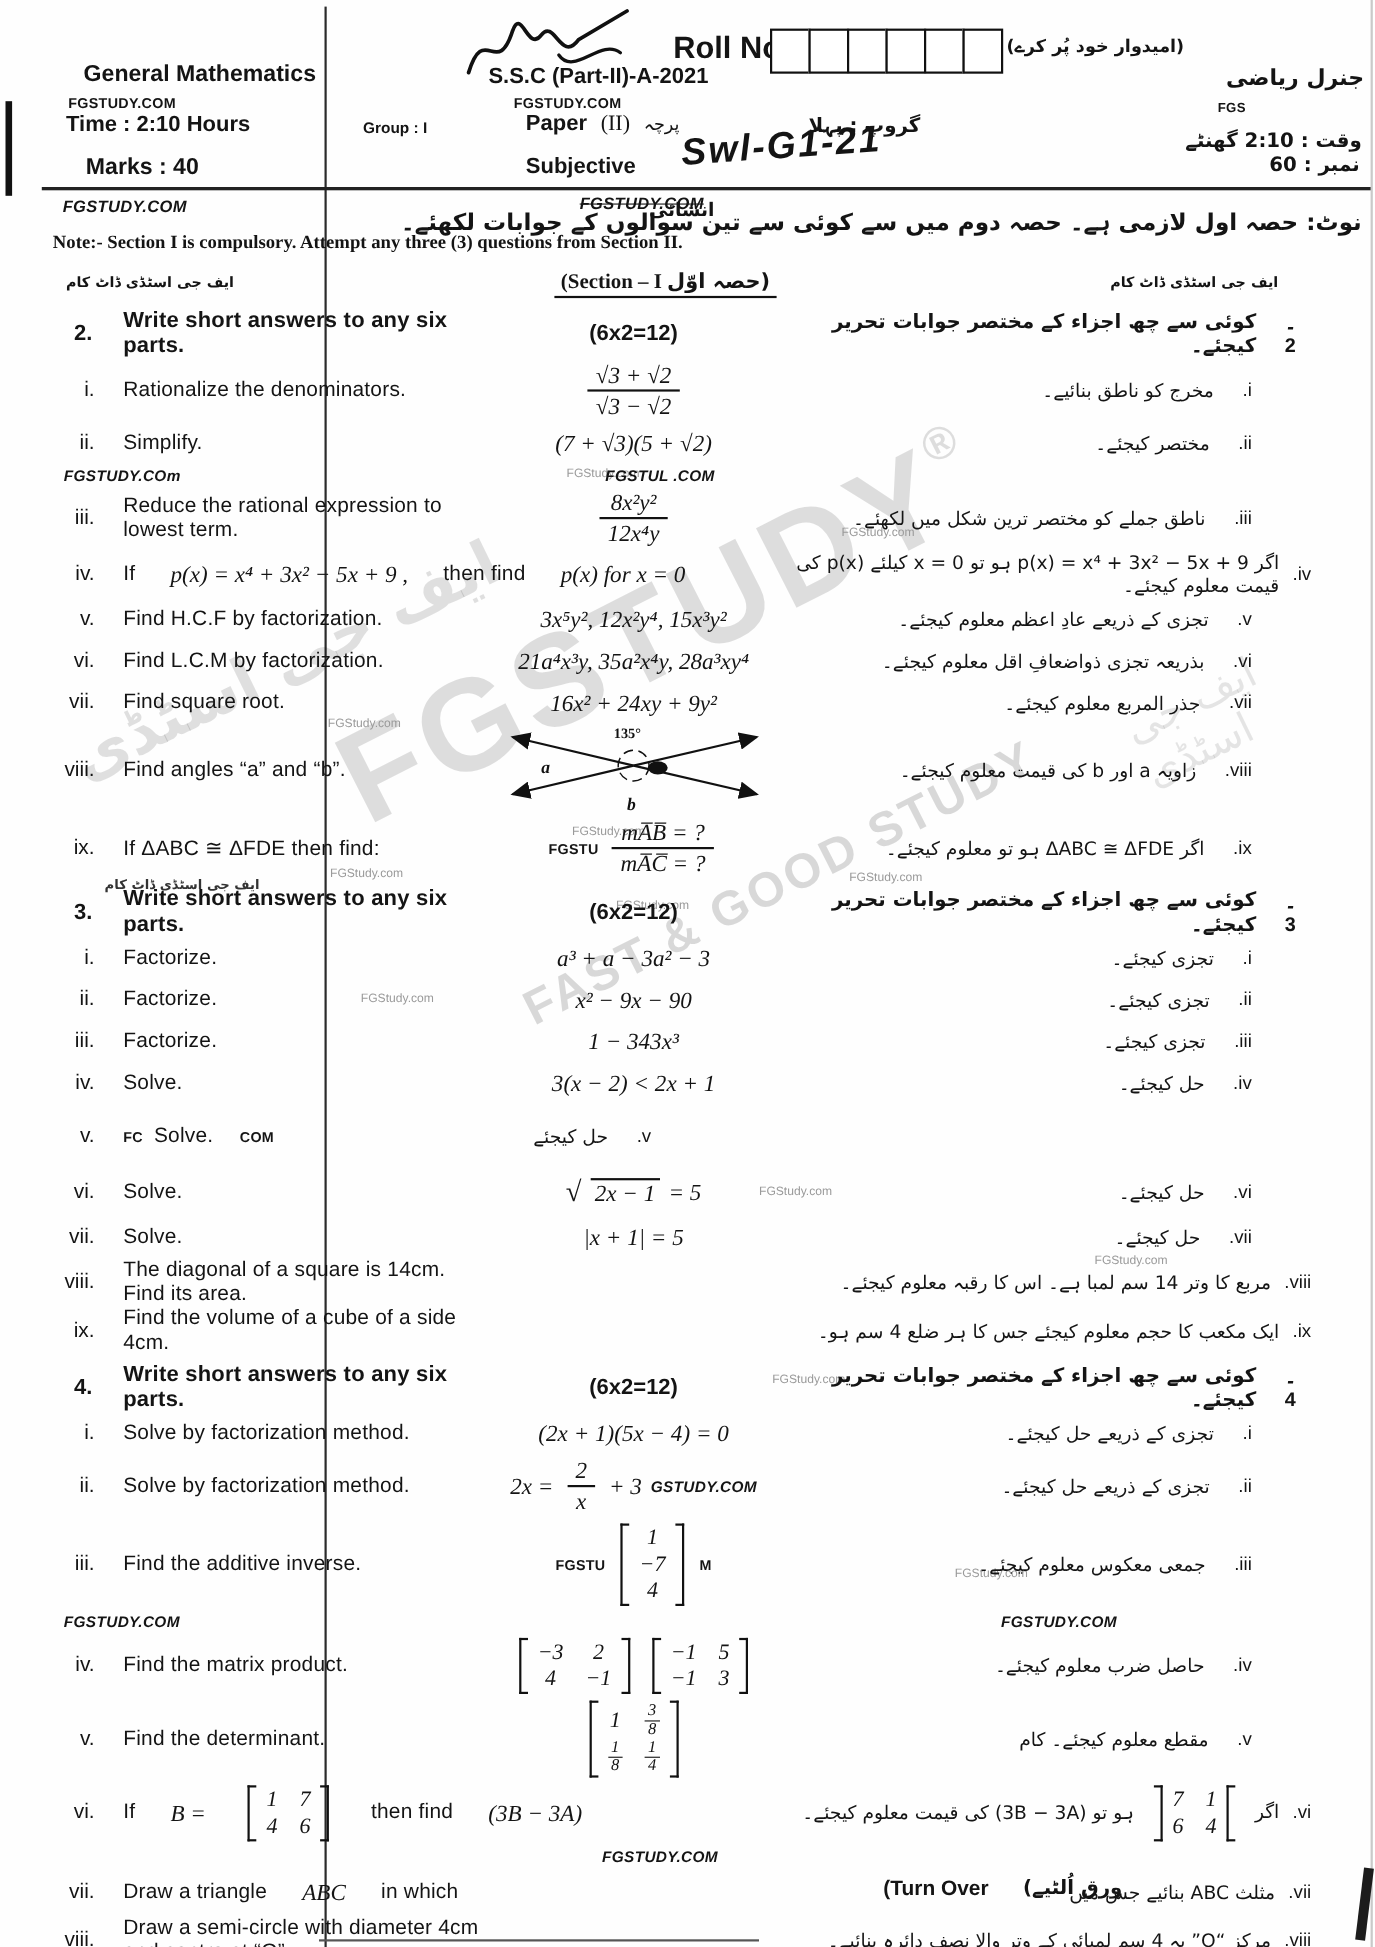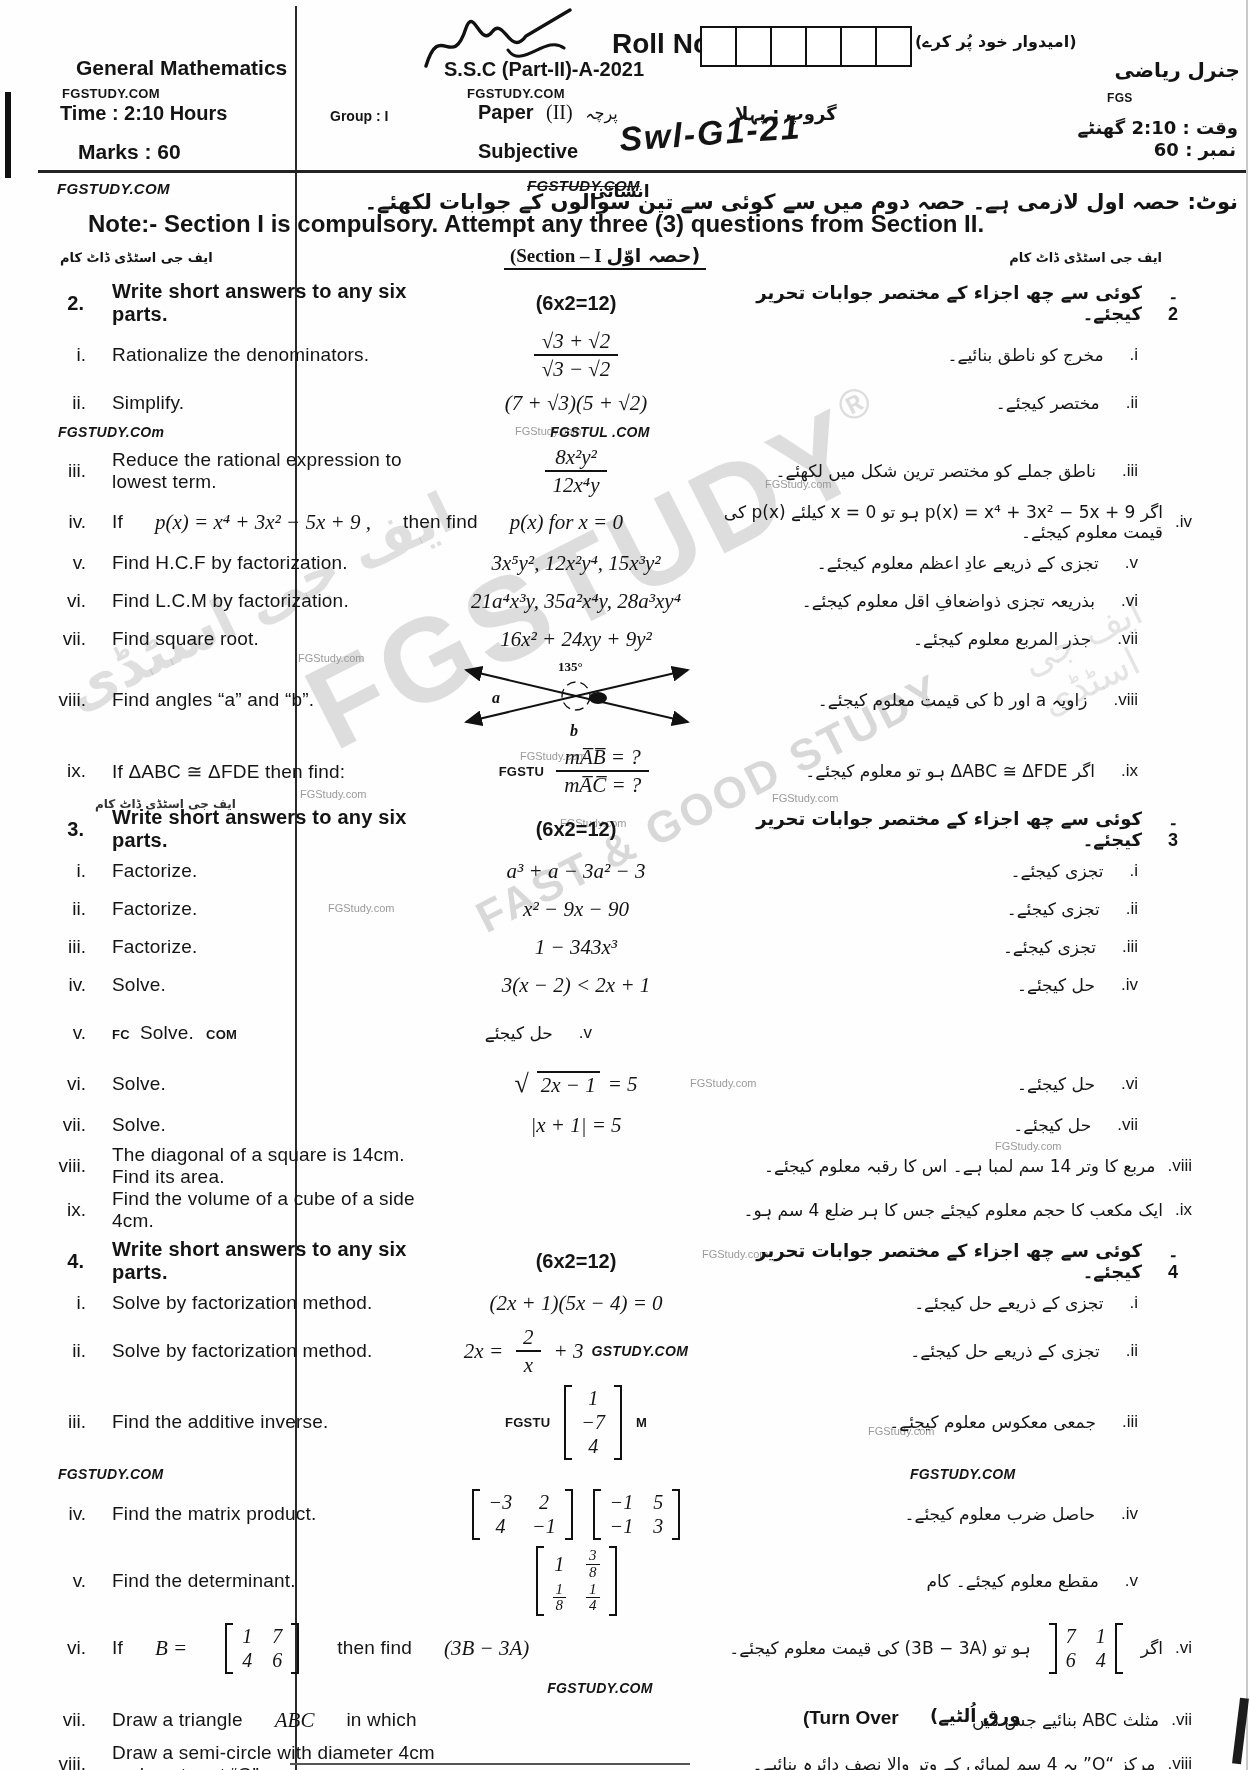--- a/index.html
+++ b/index.html
@@ -33,22 +33,22 @@
           font-weight:bold;font-size:44px;letter-spacing:3px;color:rgba(0,0,0,0.15);}
   .wm-ur{position:absolute;left:55px;top:665px;transform:rotate(-26deg);transform-origin:left top;
          font-size:56px;font-weight:bold;color:rgba(0,0,0,0.12);}
   .wm-ur2{position:absolute;left:1015px;top:645px;transform:rotate(-26deg);transform-origin:left top;
           font-size:38px;color:rgba(0,0,0,0.10);}
   .wm-small{position:absolute;font-size:11px;color:#9a9a9a;}
   .wm-urstamp{position:absolute;left:95px;top:797px;font-size:12px;font-weight:bold;color:#333;}
 
   
   #qflow{position:absolute;left:0;right:0;top:210px;}
-  .note-row{padding-left:88px;font-family:Liberation Sans, sans-serif;
-            font-weight:bold;font-size:24px;min-height:30px;}
+  .note-row{padding-left:48px;font-family:Liberation Serif, serif;
+            font-weight:bold;font-size:17px;min-height:30px;}
   .section-row{display:grid;grid-template-columns:300px 1fr 340px;align-items:center;min-height:34px;}
   .section-left{padding-left:60px;font-size:13px;font-weight:bold;}
   .section-mid{text-align:center;}
   .section-mid .shead{display:inline-block;border-bottom:2px solid #111;padding:0 6px 1px;
                       font-family:"Liberation Serif","DejaVu Sans",serif;font-weight:bold;font-size:19px;}
   .section-right{text-align:right;padding-right:88px;font-size:13px;font-weight:bold;}
 
   .q-head{display:grid;grid-template-columns:112px 336px 256px 1fr;align-items:center;min-height:40px;margin-top:6px;}
   .q-head .qnum{text-align:right;padding-right:28px;font-weight:bold;font-size:20px;}
   .qtitle{font-weight:bold;font-size:20px;letter-spacing:0.2px;}
@@ -144,21 +144,21 @@
       <span class="rollbox"></span>
       <span class="rollbox"></span>
       <span class="rollbox"></span>
       <span class="rollbox"></span>
     </div>
   <span class="abs b urf rtl" style="left:915px;top:32px;font-size:16px;">(امیدوار خود پُر کرے)</span>
 
   <span class="abs b" style="left:76px;top:56px;font-size:21px;">General Mathematics</span>
   <span class="abs stamp" style="left:62px;top:86px;">FGSTUDY.COM</span>
   <span class="abs b" style="left:60px;top:102px;font-size:20px;">Time : 2:10 Hours</span>
-  <span class="abs b" style="left:78px;top:140px;font-size:21px;">Marks : 60</span>
+  <span class="abs b" style="left:78px;top:140px;font-size:21px;">Marks : 40</span>
   <span class="abs stamp it" style="left:57px;top:180px;font-size:15px;">FGSTUDY.COM</span>
 
   <span class="abs b" style="left:444px;top:58px;font-size:20px;">S.S.C (Part-II)-A-2021</span>
   <span class="abs stamp" style="left:467px;top:86px;">FGSTUDY.COM</span>
   <span class="abs b" style="left:330px;top:108px;font-size:14px;">Group : I</span>
   <span class="abs" style="left:478px;top:101px;">
     <span class="b" style="font-size:20px;">Paper</span>
     <span class="serif" style="font-size:20px;margin-left:8px;">(II)</span>
     <span class="urf" style="font-size:16px;margin-left:8px;">پرچہ</span>
   </span>
@@ -377,21 +377,21 @@
           <div class="pmath">
             <span class="math">3(x − 2) &lt; 2x + 1</span>
           </div>
           <div class="pur">
             <span class="ur-num" dir="ltr">.iv</span>
             <span class="ur-text urf">حل کیجئے۔</span>
           </div>
         </div>
         <div class="q-part" style="min-height: 58px;">
           <span class="pnum">v.</span>
-          <div class="pen"><span class="stamp" style="margin-right: 10px;">FC</span><span class="entext">Solve.</span><span class="stamp" style="margin-left: 12px;">COM</span></div>
+          <div class="pen"><span class="stamp" style="margin-right: 10px;">FC</span><span class="entext">Solve.</span><span class="stamp" style="margin-left: 24px;">COM</span></div>
           <div class="pur">
             <span class="ur-num" dir="ltr">.v</span>
             <span class="ur-text urf">حل کیجئے</span>
           </div>
         </div>
         <div class="q-part" style="min-height: 44px;">
           <span class="pnum">vi.</span>
           <div class="pen"><span class="entext">Solve.</span></div>
           <div class="pmath">
             <span class="mrow">

